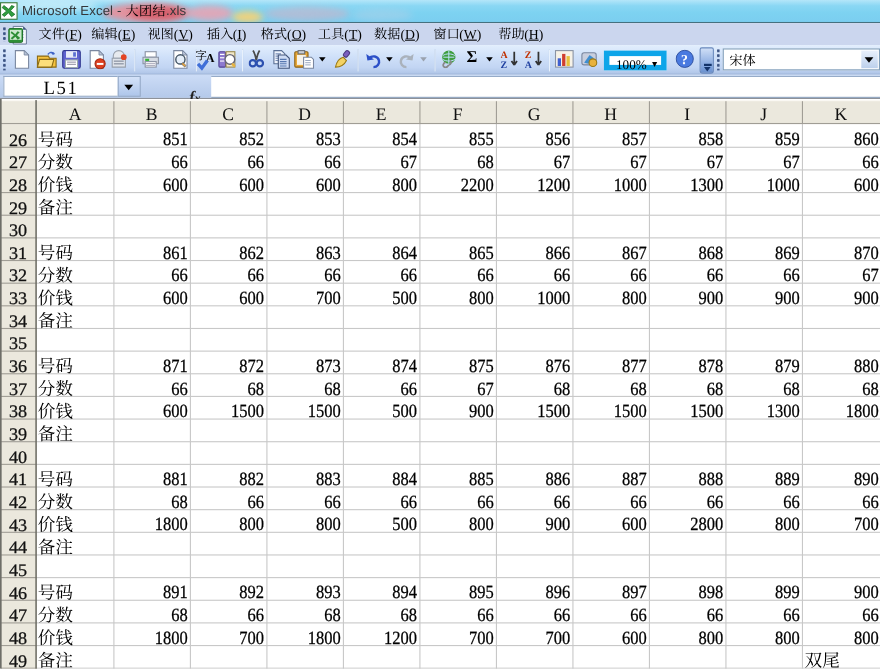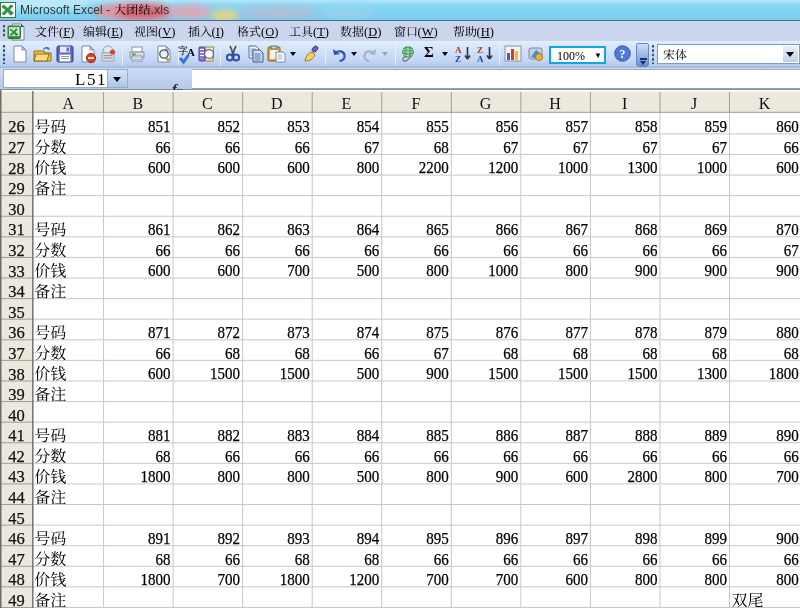--- a/index.html
+++ b/index.html
@@ -13,26 +13,26 @@
 #menubar .mi{position:absolute;top:3px;height:14px;white-space:nowrap}
 #menubar .ml{font-family:"Liberation Serif",serif;font-size:12.5px;color:#000;position:relative;top:-2.5px}
 #mb-grip,#tb-grip{position:absolute;width:4px;background-image:radial-gradient(circle,#3c5484 1.1px,#aabfdf 1.4px,transparent 1.6px);background-size:4px 4.4px}
 #micon{position:absolute;left:7px;top:2px}
 #toolbar{position:absolute;left:0;top:41px;width:800px;height:27px;
   background:linear-gradient(180deg,#e2eefd 0%,#cfe0f9 40%,#c2d5f3 75%,#b4c9ea 92%,#9cb3d8 100%)}
 .ic{position:absolute}
 .tsep{position:absolute;top:45px;width:1px;height:20px;background:#9db6da;border-right:1px solid #e8f1fc}
 .darr{position:absolute;width:0;height:0;border-left:3.5px solid transparent;border-right:3.5px solid transparent;border-top:4px solid #000}
 .sig{position:absolute;left:424px;top:44px;font-size:15px;font-weight:bold;font-family:"Liberation Serif",serif}
-#zoombox{position:absolute;left:549px;top:45.5px;width:57px;height:18px;background:#fff;border:2px solid #0ea5e9;font-size:12px;font-family:"Liberation Serif",serif;padding:1.5px 0 0 6px}
+#zoombox{position:absolute;left:549px;top:45.5px;width:57px;height:18px;background:#fff;border:5px solid #0ea5e9;font-size:12px;font-family:"Liberation Serif",serif;padding:1.5px 0 0 6px}
 #zoombox .zarr{position:absolute;right:2px;top:3px;font-size:8px;color:#000}
 #tbopt{position:absolute;left:636px;top:42.5px;width:13px;height:24px;background:linear-gradient(180deg,#cfdef6,#7ba0dc 80%,#6a90cc);border-radius:2px 2px 3px 3px;border:1px solid #6888bc}#tbopt .ch{position:absolute;left:2.5px;bottom:1px;width:0;height:0;border-left:3.5px solid transparent;border-right:3.5px solid transparent;border-top:4px solid #13336a}#tbopt .ch2{position:absolute;left:2.5px;bottom:6px;width:7px;height:1.6px;background:#13336a}
 #fbar{position:absolute;left:0;top:68px;width:800px;height:22px;background:linear-gradient(180deg,#ccdcf6,#b4c9ea);border-bottom:1px solid #8e9299}
 #namebox{position:absolute;left:3px;top:1px;width:104px;height:19px;background:#fff;border:1px solid #96abc8;border-right:none;
-  font-family:"Liberation Serif",serif;font-size:17px;letter-spacing:1.5px;text-align:right;padding-top:0}
+  font-family:"Liberation Serif",serif;font-size:17px;letter-spacing:1.5px;text-align:center;padding-top:0}
 #namedrop{position:absolute;left:107px;top:1px;width:21px;height:19px;background:linear-gradient(180deg,#d4e2f8,#aec6ea);border:1px solid #96abc8}
 #namedrop:after{content:"";position:absolute;left:5px;top:7px;border-left:4.5px solid transparent;border-right:4.5px solid transparent;border-top:5px solid #000}
 #fx{position:absolute;left:172px;top:13px;width:22px;font-family:"Liberation Serif",serif;font-style:italic;font-weight:bold;font-size:14.5px;color:#222}
 #fwhite{position:absolute;left:192px;top:1px;width:608px;height:19.5px;background:#fff;border-top:1px solid #96abc8;border-bottom:1px solid #8ba0bc}
 #gridwrap{position:absolute;left:0;top:90px;width:800px;height:518px}
 </style></head><body>
 <svg width="0" height="0" style="position:absolute">
     <defs>
       <path id="c53F7" d="M372 474Q363 498 349 532Q334 567 319 601Q304 636 292 659H301L268 693L197 635Q209 628 227 621Q245 614 259 613L229 646Q241 624 255 591Q269 559 282 527Q295 494 300 474ZM740 631 779 592 852 654Q842 666 811 668Q803 728 788 781Q772 834 752 873Q731 911 707 929Q686 942 657 950Q627 958 591 958Q591 944 587 932Q583 920 571 912Q558 904 524 896Q491 888 456 884L457 866Q483 868 519 872Q554 875 585 877Q616 879 628 879Q643 879 652 877Q661 875 670 869Q687 858 702 823Q717 788 730 738Q743 688 751 631ZM788 631V660H262L273 631ZM871 403Q871 403 879 410Q888 417 902 428Q915 440 930 453Q946 465 958 478Q955 494 931 494H56L47 464H823ZM710 93 747 52 829 115Q824 121 813 126Q801 132 786 135V376Q786 379 776 384Q767 389 754 392Q742 396 730 396H720V93ZM283 390Q283 393 275 399Q267 404 254 408Q242 413 228 413H218V93V61L289 93H763V123H283ZM759 318V348H256V318Z"></path>
       <path id="c7801" d="M751 625Q751 625 765 636Q778 648 797 664Q816 681 831 696Q828 712 805 712H414L406 682H707ZM779 102 812 63 891 126Q886 133 874 137Q862 140 847 142Q845 176 841 223Q837 270 832 322Q828 374 822 426Q817 477 811 522Q800 529 784 530Q768 532 746 528Q754 477 760 419Q767 361 772 303Q778 245 782 193Q786 141 789 102ZM840 102V131H453L444 102ZM621 218Q618 227 608 234Q598 241 575 237L585 220Q582 248 578 290Q573 331 567 377Q560 422 553 465Q547 508 540 540H550L517 575L446 520Q457 513 473 506Q488 499 501 497L480 532Q486 503 493 459Q500 415 507 365Q513 316 518 270Q523 225 526 194ZM858 512 894 472 967 533Q957 545 928 548Q921 711 902 804Q883 898 852 927Q834 944 809 951Q783 959 755 959Q755 947 751 935Q748 922 737 915Q728 908 705 902Q682 895 657 891L658 874Q677 875 701 877Q725 879 745 880Q766 882 776 882Q789 882 797 880Q804 878 811 872Q832 853 847 761Q862 669 868 512ZM907 512V541H511V512ZM197 899Q197 904 183 912Q169 921 147 921H137V469L166 420L209 439H197ZM312 439 347 401 425 461Q415 473 383 480V858Q383 860 374 865Q366 870 354 873Q342 877 332 877H322V439ZM357 779V808H170V779ZM360 439V469H173V439ZM265 158Q240 301 186 428Q132 555 46 659L31 648Q74 577 107 494Q140 410 162 320Q185 230 199 142H265ZM367 85Q367 85 381 96Q396 107 416 123Q435 140 452 155Q448 171 425 171H52L44 142H321Z"></path>

